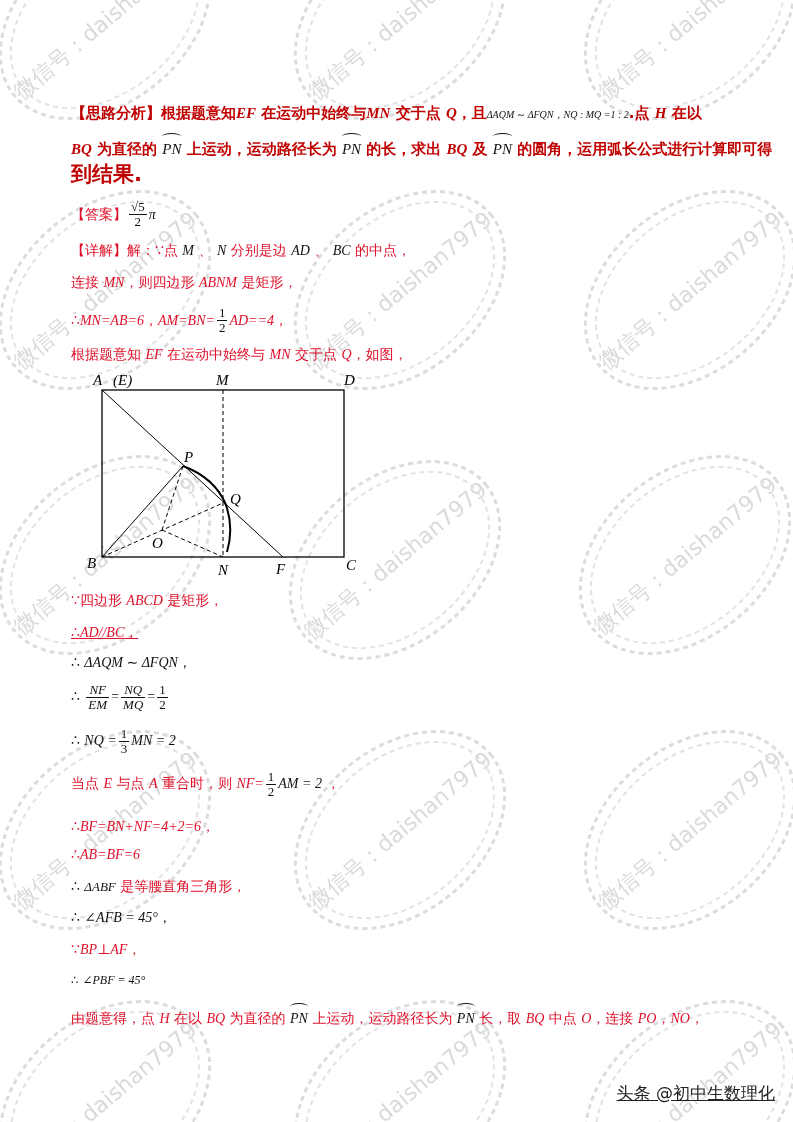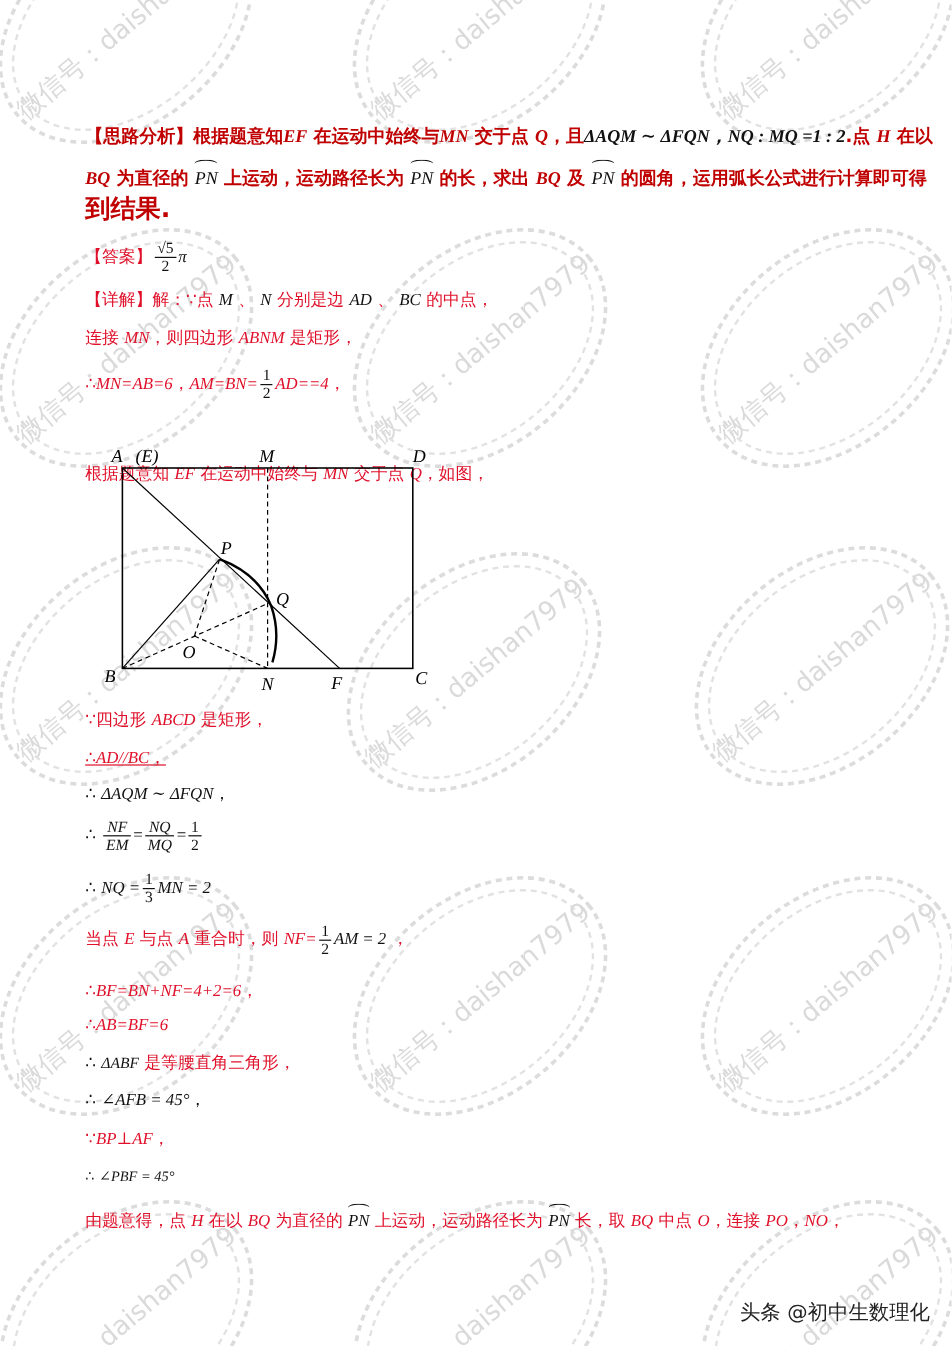--- a/index.html
+++ b/index.html
@@ -15,21 +15,21 @@
   .dred { color: #c00000; font-weight: bold; }
   .blk { color: #111; }
   .m { font-family: "Liberation Serif", "DejaVu Serif", serif; font-style: italic; }
   .mn { font-family: "Liberation Serif", "DejaVu Serif", serif; font-style: normal; }
   .cjk { font-family: "DejaVu Sans", sans-serif; }
   .frac { display: inline-block; vertical-align: middle; text-align: center; font-family: "Liberation Serif", serif; font-size: 13px; line-height: 14px; margin: 0 2px; }
   .frac .num { display: block; border-bottom: 1px solid currentColor; padding: 0 2px; }
   .frac .den { display: block; padding: 0 2px; }
   .arc { display: inline-block; position: relative; font-family: "Liberation Serif", serif; font-style: italic; padding-top: 6px; }
   .arc::before { content: ""; position: absolute; left: 0; right: 0; top: 0; height: 6px; border-top: 1.2px solid currentColor; border-radius: 50% 50% 0 0; }
-  .footer { position: absolute; right: 18px; top: 1082px; font-family: "DejaVu Sans", sans-serif; font-size: 17px; color: #222; text-shadow: 0 0 2px #fff, 0 0 3px #fff; }
+  .footer { position: absolute; right: 18px; top: 1082px; font-family: "DejaVu Sans", sans-serif; font-size: 17px; color: #222; text-shadow: 0 0 2px #fff, 0 0 3px #fff; text-decoration: underline; }
   .diagram { position: absolute; left: 80px; top: 365px; }
 </style>
 </head>
 <body>
 
 <svg class="wm-layer" width="793" height="1122" viewBox="0 0 793 1122">
   <defs>
     <g id="wm">
       <ellipse cx="0" cy="0" rx="118" ry="82" fill="none" stroke="#dcdcdc" stroke-width="3" stroke-dasharray="5 4"></ellipse>
       <ellipse cx="0" cy="0" rx="107" ry="72" fill="none" stroke="#e2e2e2" stroke-width="2" stroke-dasharray="5 4"></ellipse>
@@ -79,41 +79,41 @@
       <use href="#wm"></use>
     </g>
   <g transform="translate(690,1100) rotate(-40)">
       <use href="#wm"></use>
     </g>
 </svg>
 
 <div class="content">
 
   <div class="line dred cjk" style="top:103px;font-size:15px;">
-    <span>【思路分析】</span><span>根据题意知</span><span class="m">EF</span><span> 在运动中始终与</span><span class="m">MN</span><span> 交于点 </span><span class="m">Q</span><span>，且</span><span class="m blk" style="font-weight:bold;font-size:15px;">ΔAQM ∼ ΔFQN，NQ : MQ =1 : 2</span><span>.点 </span><span class="m">H</span><span> 在以</span>
+    <span>【思路分析】</span><span>根据题意知</span><span class="m">EF</span><span> 在运动中始终与</span><span class="m">MN</span><span> 交于点 </span><span class="m">Q</span><span>，且</span><span class="m blk" style="font-weight:normal;font-size:10px;">ΔAQM ∼ ΔFQN，NQ : MQ =1 : 2</span><span>.点 </span><span class="m">H</span><span> 在以</span>
   </div>
   <div class="line dred cjk" style="top:133px;font-size:15px;">
     <span class="m">BQ</span><span> 为直径的 </span><span class="arc blk" style="font-weight:normal">PN</span><span> 上运动，运动路径长为 </span><span class="arc blk" style="font-weight:normal">PN</span><span> 的长，求出 </span><span class="m">BQ</span><span> 及 </span><span class="arc blk" style="font-weight:normal">PN</span><span> 的圆角，运用弧长公式进行计算即可得</span>
   </div>
   <div class="line dred cjk" style="top:164px;font-size:21px;">到结果.</div>
 
   <div class="line cjk" style="top:200px;">
     <span class="red">【答案】</span><span class="frac blk"><span class="num">√5</span><span class="den">2</span></span><span class="m blk">π</span>
   </div>
 
   <div class="line cjk red" style="top:240px;">
     <span>【详解】</span><span>解：∵点 </span><span class="m blk">M</span><span> 、 </span><span class="m blk">N</span><span> 分别是边 </span><span class="m blk">AD</span><span> 、 </span><span class="m blk">BC</span><span> 的中点，</span>
   </div>
   <div class="line cjk red" style="top:272px;">
     <span>连接 </span><span class="m">MN</span><span>，则四边形 </span><span class="m">ABNM</span><span> 是矩形，</span>
   </div>
   <div class="line cjk red" style="top:306px;">
     <span>∴</span><span class="m">MN=AB=6</span><span>，</span><span class="m">AM=BN=</span><span class="frac blk"><span class="num">1</span><span class="den">2</span></span><span class="m">AD==4</span><span>，</span>
   </div>
-  <div class="line cjk red" style="top:344px;margin-top:41px;">
+  <div class="line cjk red" style="top:344px;">
     <span>根据题意知 </span><span class="m">EF</span><span> 在运动中始终与 </span><span class="m">MN</span><span> 交于点 </span><span class="m">Q</span><span>，如图，</span>
   </div>
 
   <svg class="diagram" width="300" height="215" viewBox="80 365 300 215">
     <g stroke="#000" fill="none">
       <rect x="102" y="390" width="242" height="167" stroke-width="1.3"></rect>
       <line x1="102" y1="390" x2="283" y2="557" stroke-width="1"></line>
       <line x1="223" y1="390" x2="223" y2="557" stroke-width="1" stroke-dasharray="4 3"></line>
       <line x1="102" y1="557" x2="183" y2="466" stroke-width="1"></line>
       <line x1="102" y1="557" x2="223" y2="503" stroke-width="1" stroke-dasharray="4 3"></line>

